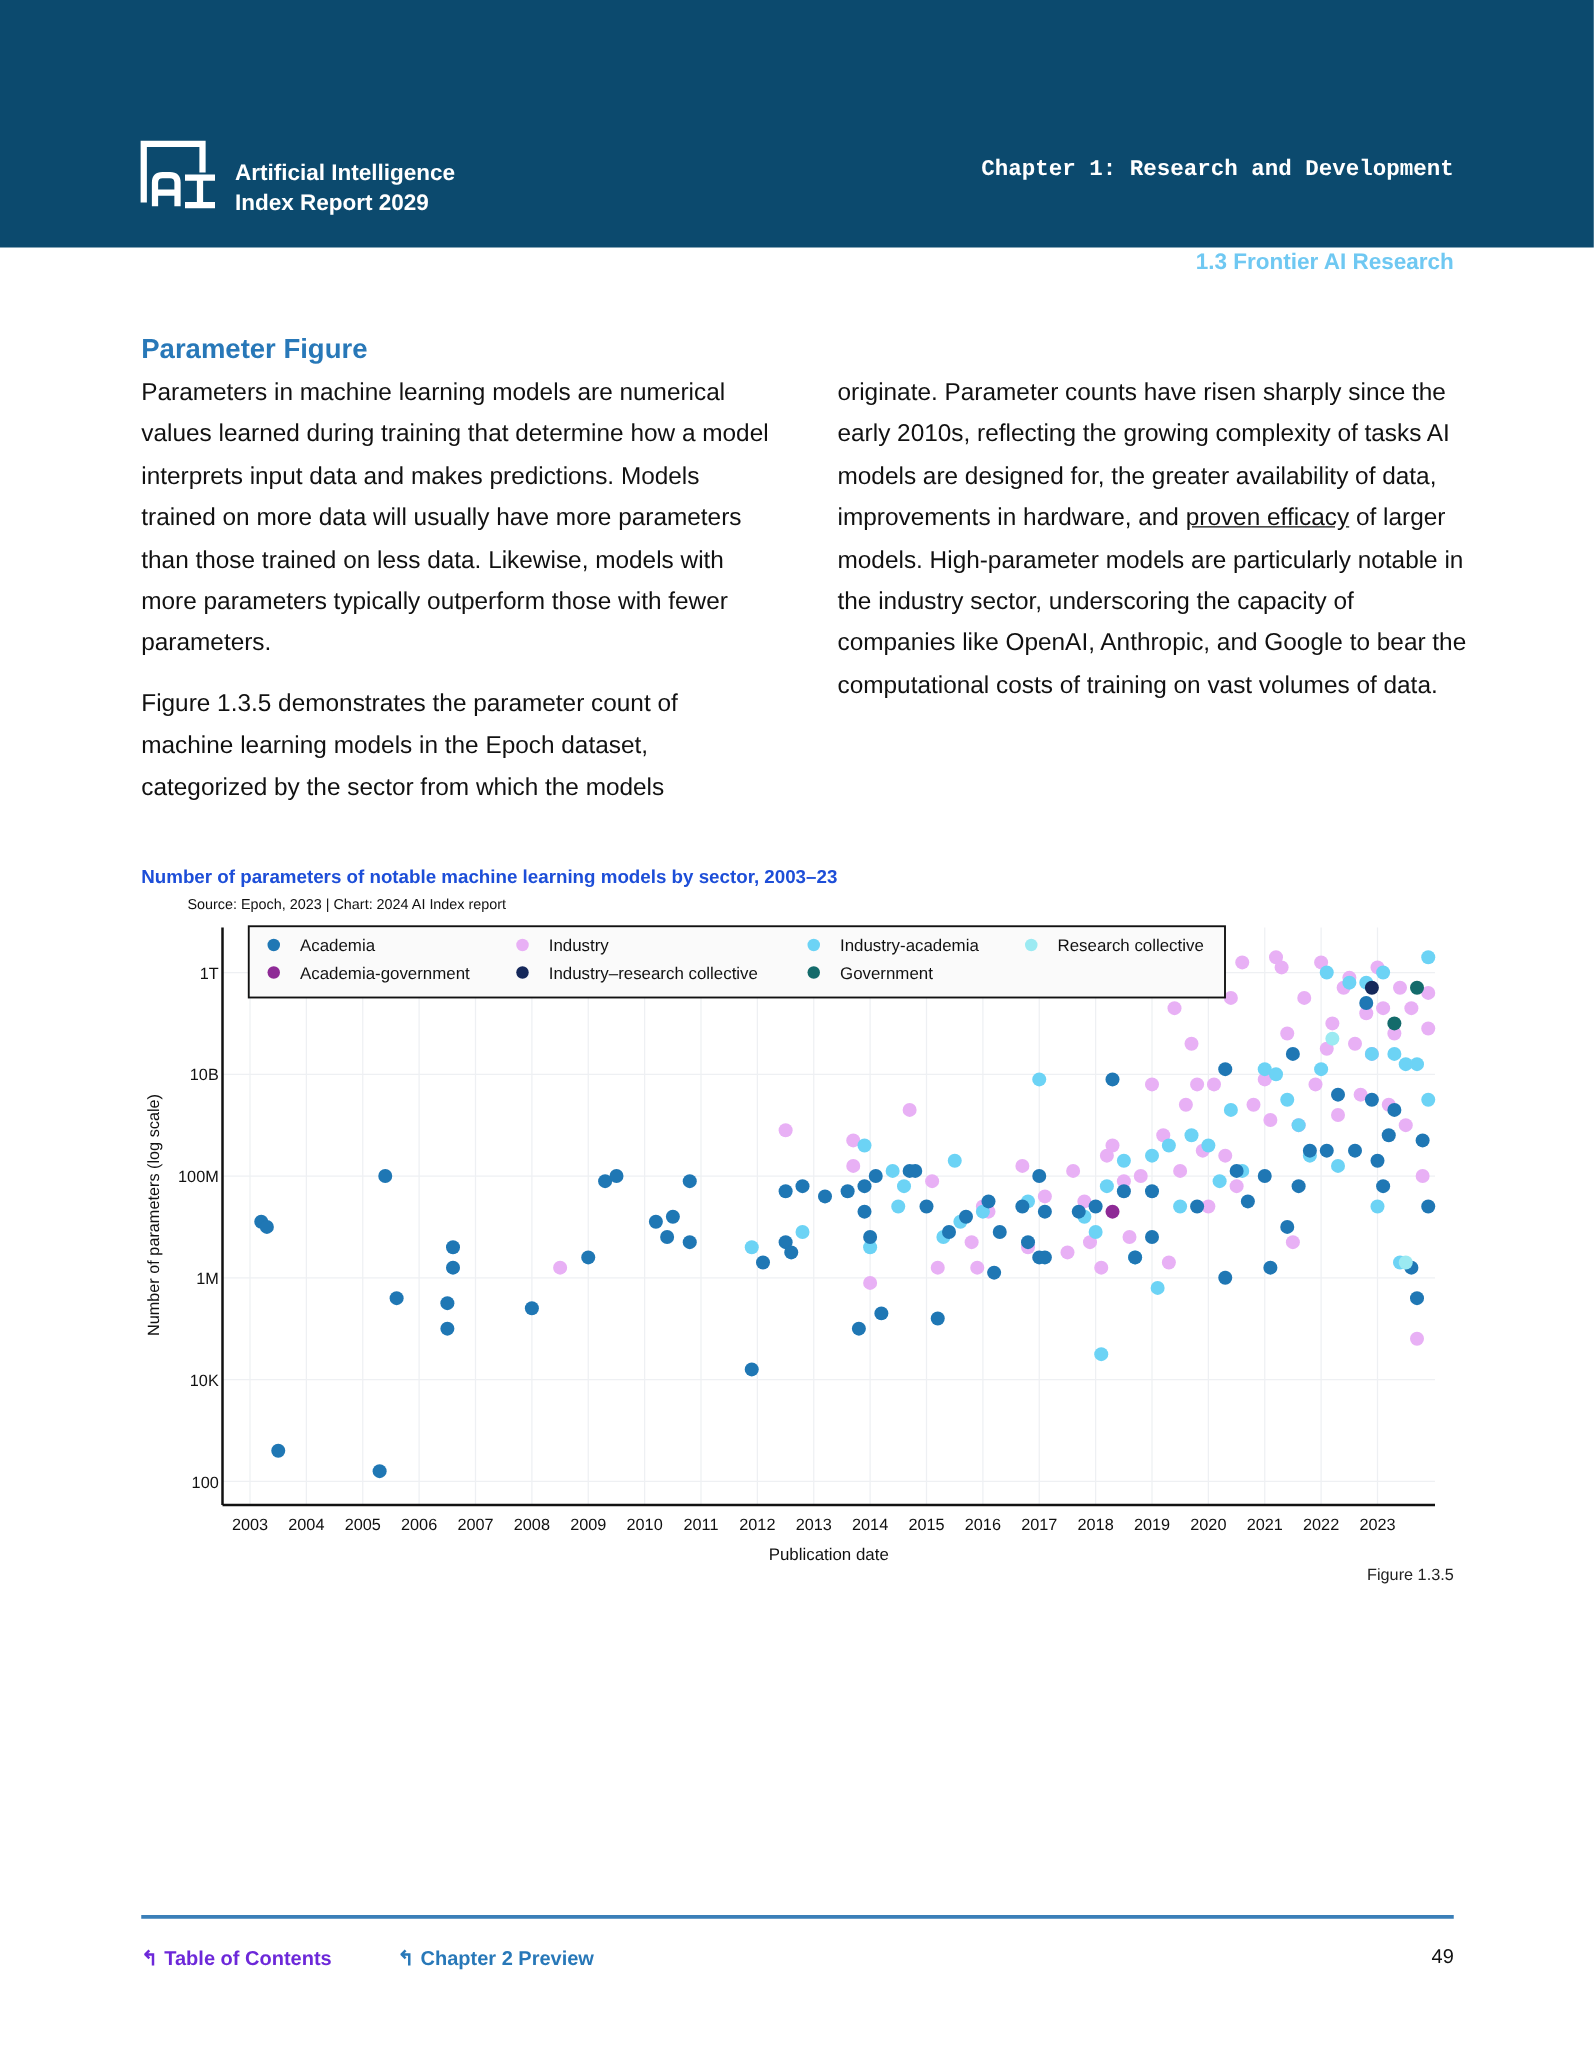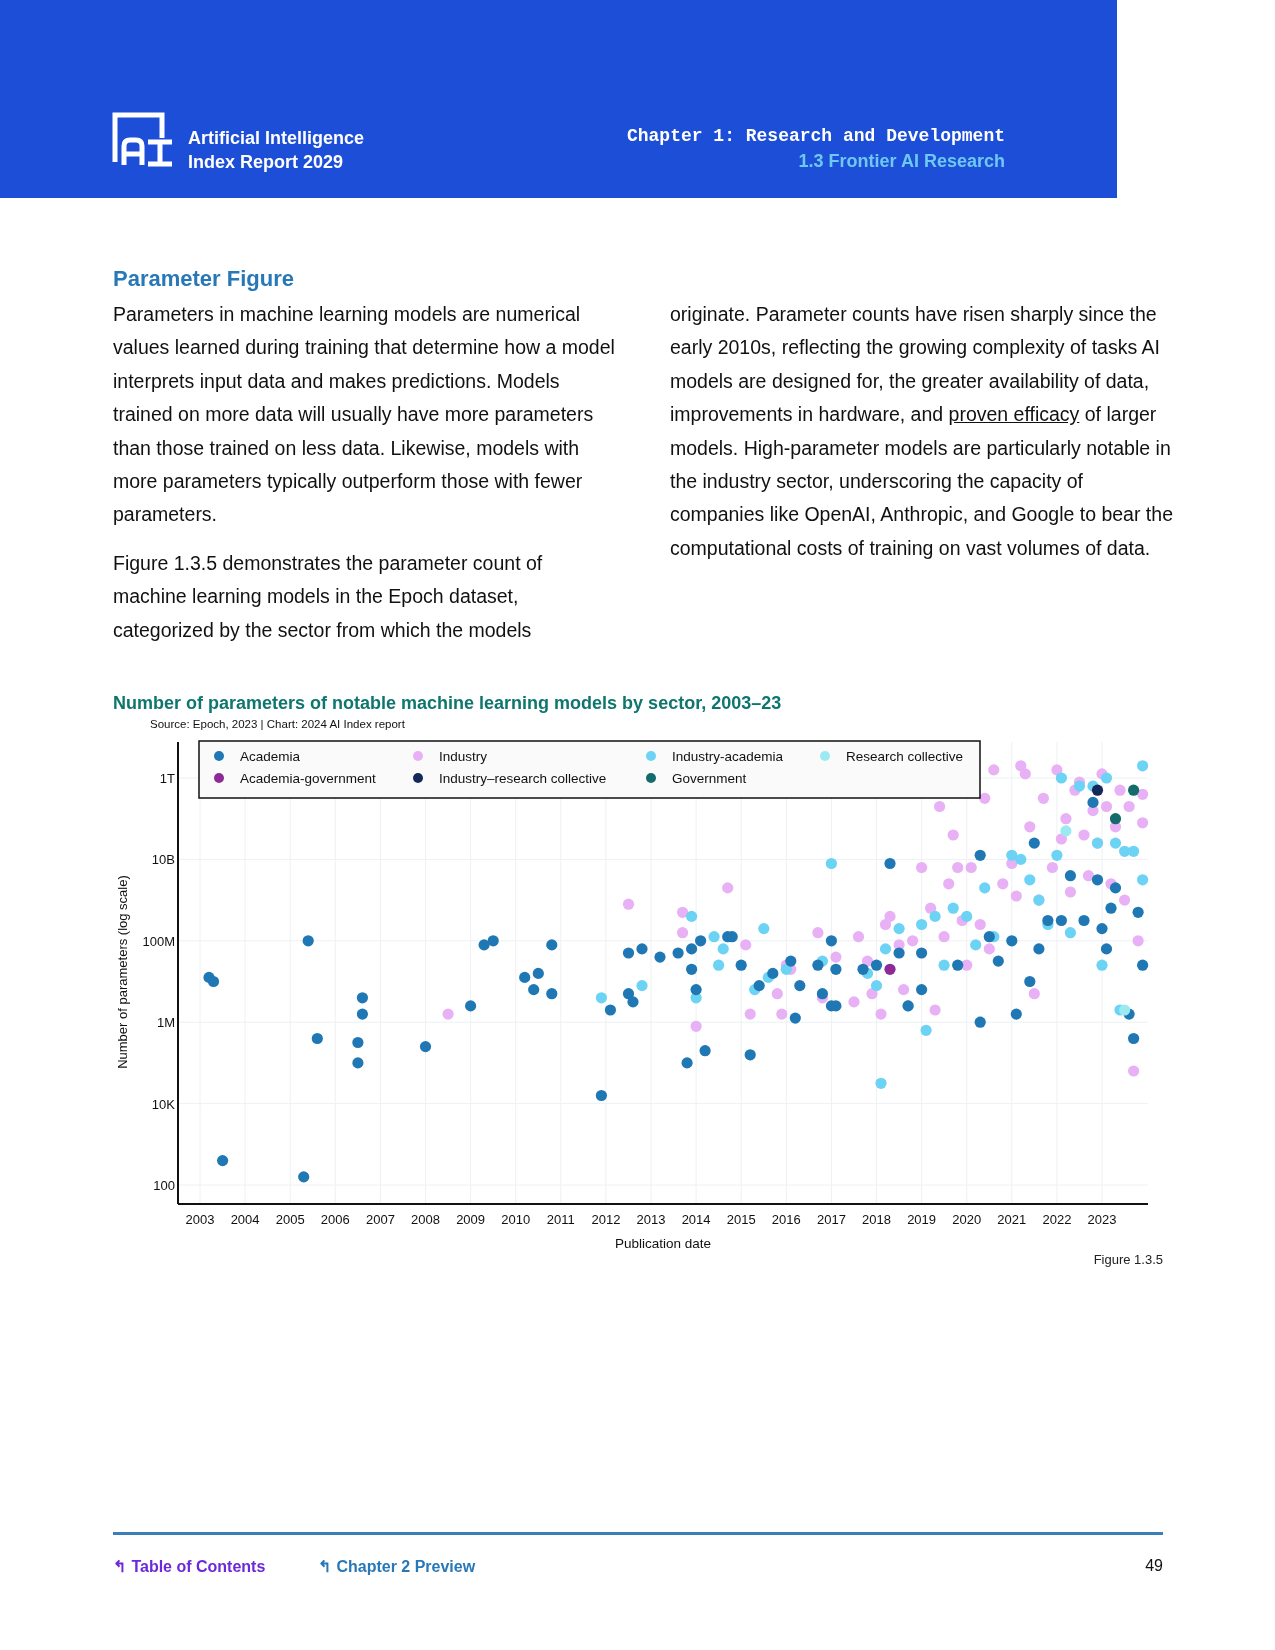--- a/index.html
+++ b/index.html
@@ -1,29 +1,29 @@
 <!DOCTYPE html>
 <html><head>
 <meta charset="utf-8">
 <style>
   * { box-sizing: border-box; margin: 0; padding: 0; }
   body { width: 1275px; height: 1650px; background: #ffffff; font-family: "Liberation Sans", sans-serif; color: #111; position: relative; overflow: hidden; }
-  .header { position: absolute; left: 0; top: 0; width: 1117px; height: 198px; background: #1d4ed8; }
+  .header { position: absolute; left: 0; top: 0; width: 1275px; height: 198px; background: #0c4a6e; }
   .logo { position: absolute; left: 112px; top: 112px; width: 62px; height: 56px; }
   .brand { position: absolute; left: 188px; top: 126px; color: #fff; font-weight: bold; font-size: 18px; line-height: 24px; }
   .chapter { position: absolute; right: 112px; top: 124px; text-align: right; font-weight: bold; font-size: 18px; line-height: 25px; }
   .chapter .c1 { color: #ffffff; font-family: Liberation Mono, monospace; }
-  .chapter .c2 { color: #6fc8f2; }
+  .chapter .c2 { color: #6fc8f2; margin-top: 48px; }
   .section-title { position: absolute; left: 113px; top: 266px; font-size: 22px; font-weight: bold; color: #2878b8; }
   .col { position: absolute; top: 298px; width: 505px; font-size: 19.5px; line-height: 33.4px; color: #111; }
   .col p { margin-bottom: 15px; }
   .col.left { left: 113px; }
   .col.right { left: 670px; }
   .link { text-decoration: underline; color: #111; }
-  .chart-title { position: absolute; left: 113px; top: 693px; font-size: 18px; font-weight: bold; color: #0f766e; }
+  .chart-title { position: absolute; left: 113px; top: 693px; font-size: 15px; font-weight: bold; color: #1d4ed8; }
   .chart-source { position: absolute; left: 113px; top: 718px; font-size: 11.5px; color: #111; margin-left: 37px; }
   .chart-svg { position: absolute; left: 0; top: 0; }
   .figure-label { position: absolute; right: 112px; top: 1252px; font-size: 13px; color: #222; }
   .footer-rule { position: absolute; left: 113px; top: 1532px; width: 1050px; height: 3px; background: #3a7fb8; }
   .footer { position: absolute; top: 1557px; font-size: 16px; font-weight: bold; }
   .footer.toc { left: 113px; color: #6d28d9; }
   .footer.prev { left: 318px; color: #2878b8; }
   .footer.page { right: 112px; color: #111; font-weight: normal; }
   .arrow { display: inline-block; margin-right: 5px; }
 </style>

